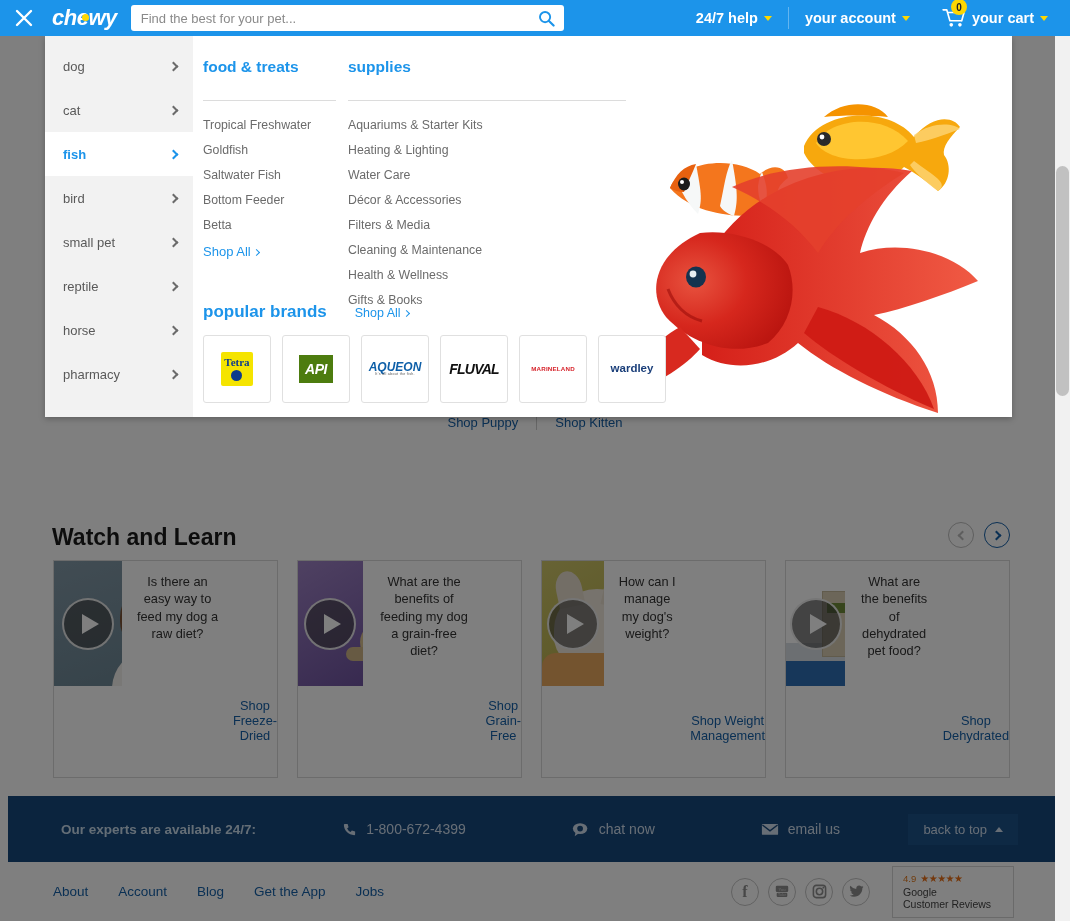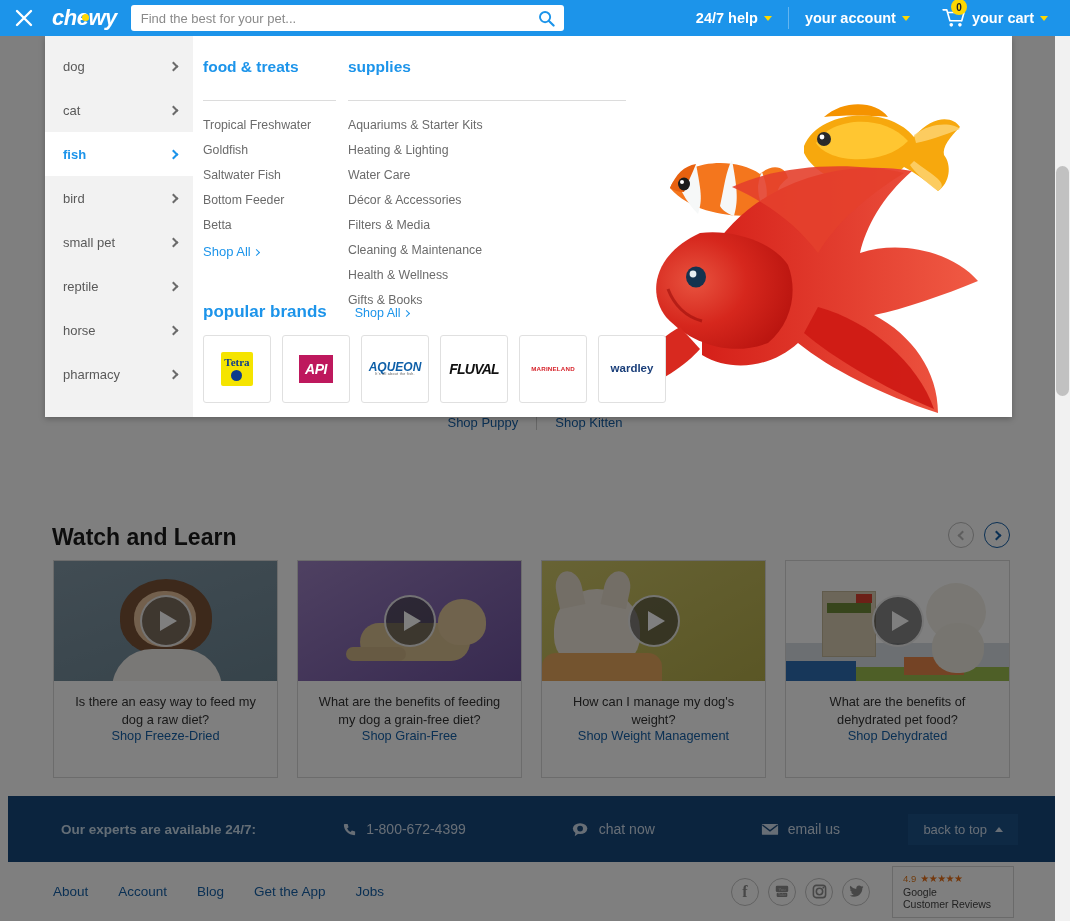--- a/index.html
+++ b/index.html
@@ -206,21 +206,21 @@
     padding: 5px 3px; font-size: 11px;
     font-family: "Liberation Serif", serif; font-weight: bold;
     display: flex; align-items: center; gap: 2px;
     border-radius: 2px;
   }
   .bl-tetra .o {
     width: 11px; height: 11px; border-radius: 50%;
     background: #0d3b8c; display:inline-block;
   }
   .bl-api {
-    background: #be185d; color: #fff;
+    background: #4d7c0f; color: #fff;
     padding: 7px 6px; font-size: 14px; font-weight: bold;
     font-style: italic; letter-spacing: -0.5px;
   }
   .bl-aqueon { color: #0e5fa8; font-size: 12px; font-weight: bold; font-style: italic; }
   .bl-aqueon small { display:block; font-size: 3.6px; font-weight: normal; font-style: normal; color:#555; letter-spacing:.3px;}
   .bl-fluval { color: #111; font-size: 14px; font-weight: bold; font-style: italic; letter-spacing: -0.8px; }
   .bl-marineland { color: #d7232b; font-size: 6.2px; font-weight: bold; letter-spacing: .2px; }
   .bl-wardley { color: #1b3f7a; font-size: 11.5px; font-weight: bold; }
 
   
@@ -254,21 +254,21 @@
   .wl-arrow.prev .a { transform: rotate(-135deg); margin-left: 2px; }
   .wl-arrow.next .a { border-color: #1560a8; }
 
   .wl-cards {
     position: absolute; top: 74px; left: 53px;
     display: flex; gap: 19px;
   }
   .wl-card {
     width: 225px; height: 218px;
     border: 1px solid #d8d8d8; background: #fff;
-    display: flex; flex-direction: column;
+    display: flex; flex-direction: row;
   }
   .wl-thumb {
     position: relative; height: 125px; width: 100%;
     overflow: hidden;
   }
   .play-btn {
     position: absolute; left: 50%; top: 50%;
     transform: translate(-50%,-50%);
     width: 52px; height: 52px; border-radius: 50%;
     background: rgba(60,60,60,0.62);

